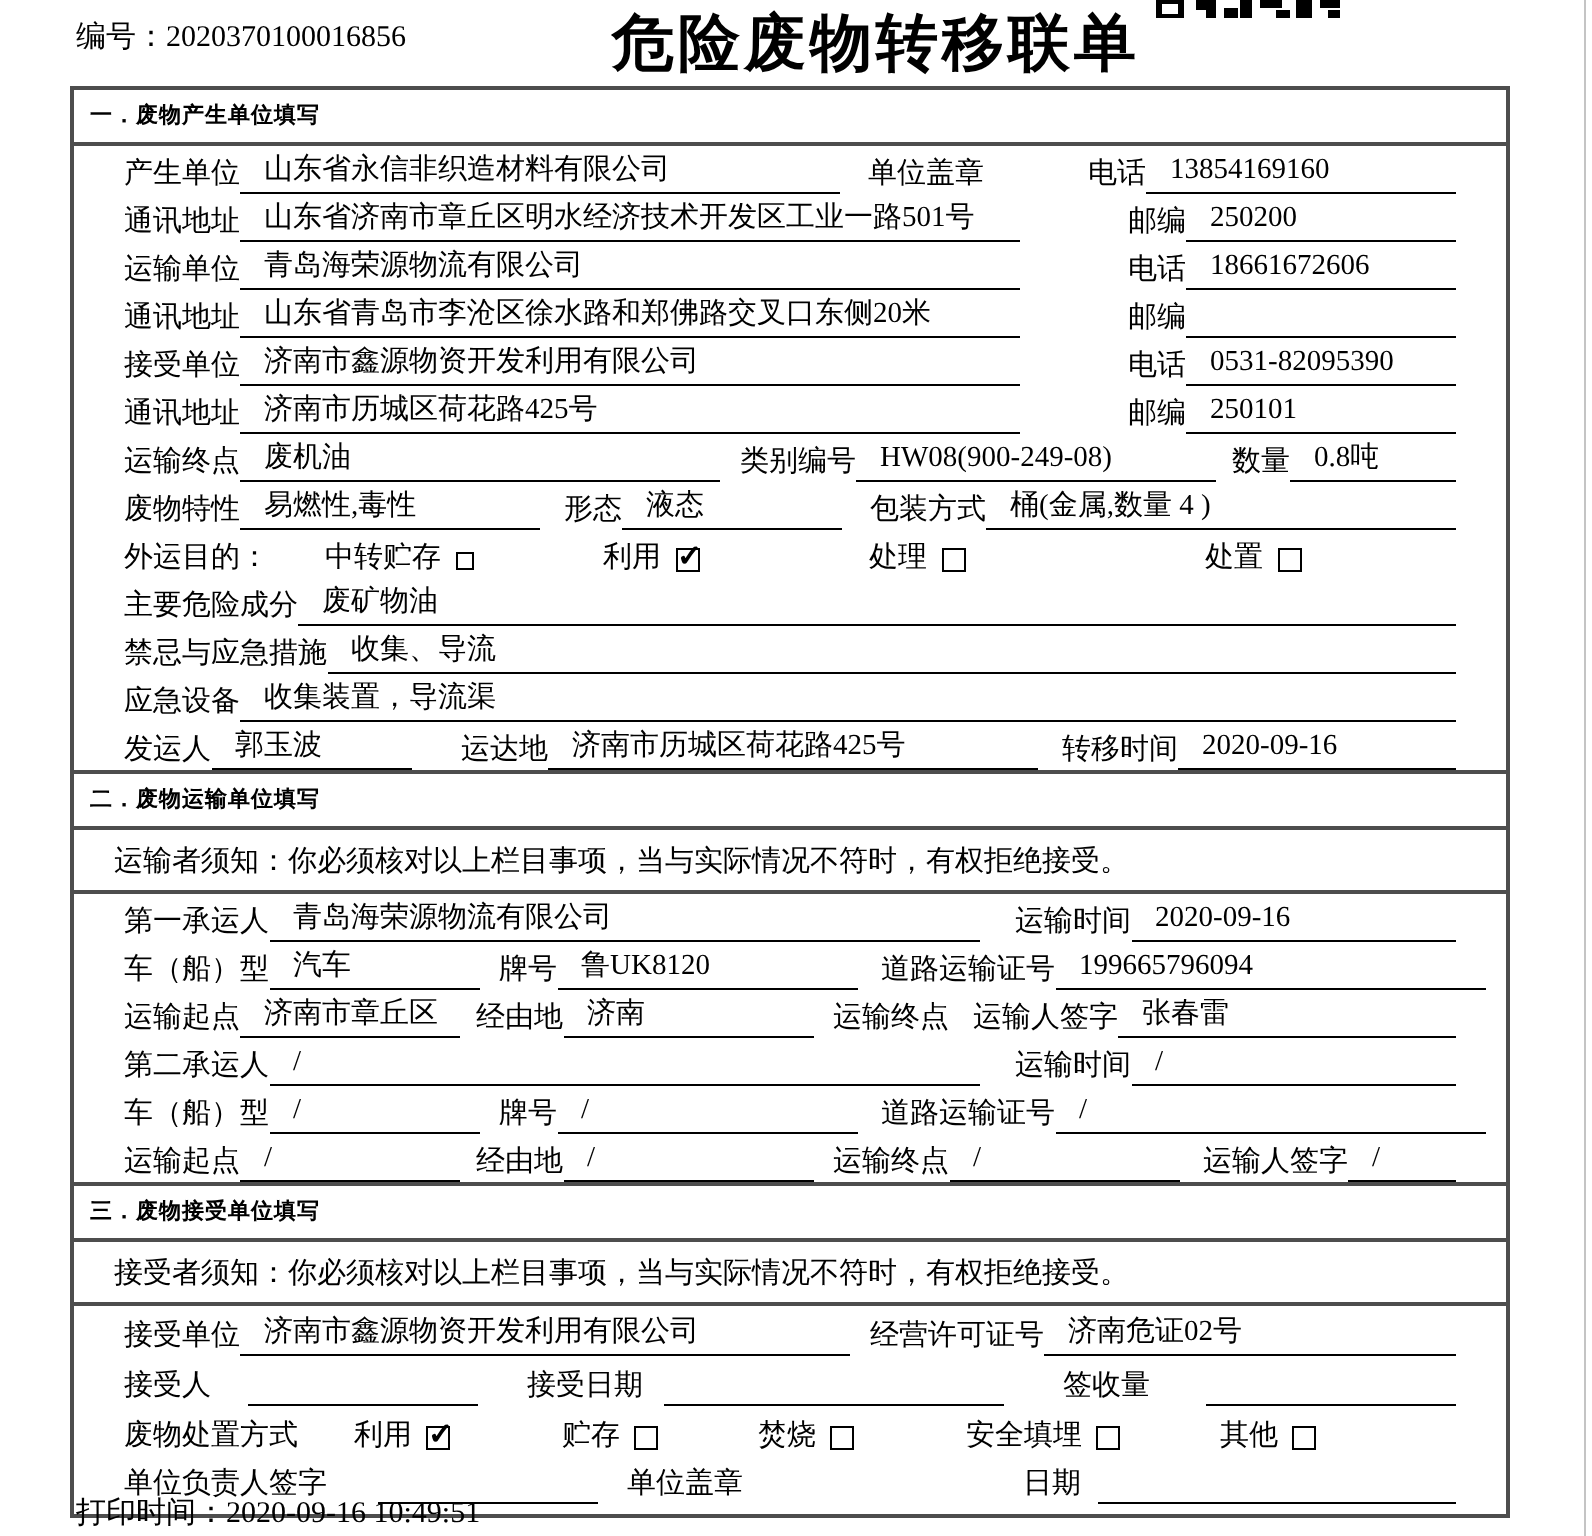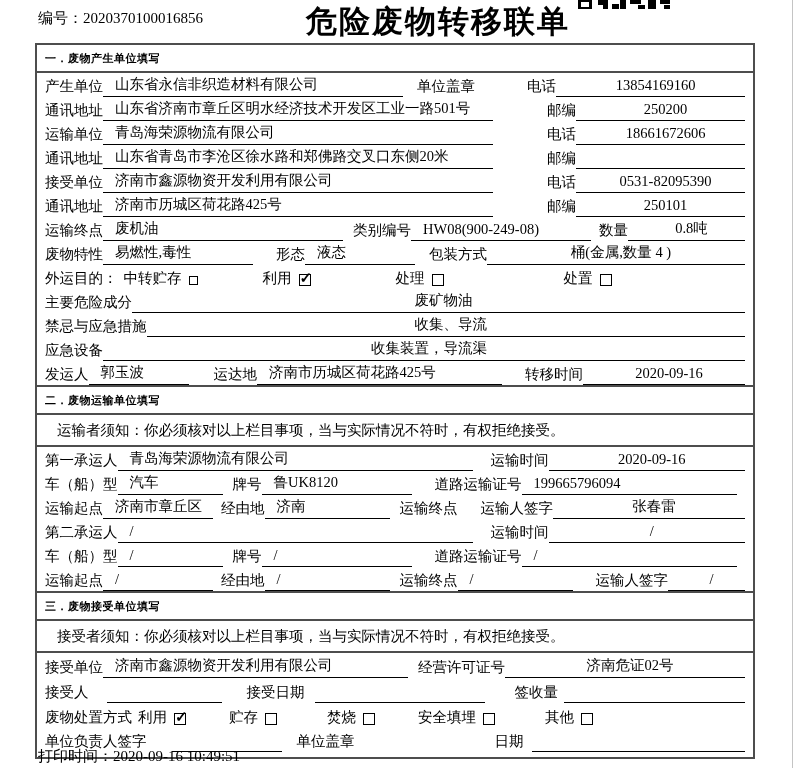--- a/index.html
+++ b/index.html
@@ -11,37 +11,37 @@
   .doc-no{position:absolute;left:38px;top:9px;font-size:15px;white-space:nowrap;}
   .doc-title{position:absolute;left:80px;right:0;top:1px;text-align:center;font-size:31px;font-weight:bold;letter-spacing:2px;}
   .qr{position:absolute;left:578px;top:0;}
   .print-line{position:absolute;left:38px;top:747px;font-size:15px;white-space:nowrap;text-align:right;}
 
   .form{position:absolute;left:35px;top:43px;width:720px;border:2px solid #4d4d4d;background:#fff;box-sizing:border-box;}
   .sec{box-sizing:border-box;}
   .sec + .sec{border-top:2px solid #4d4d4d;}
   .sec-h{height:26px;line-height:27px;padding:0 8px;font-size:11px;font-weight:bold;border-bottom:2px solid #4d4d4d;letter-spacing:0.5px;}
   .notice{padding:6px 20px 5px;font-size:14.5px;border-bottom:2px solid #4d4d4d;}
-  .row{display:flex;align-items:flex-end;height:24px;padding:0 8px;font-size:14.5px;box-sizing:border-box;}
+  .row{display:flex;align-items:flex-end;height:24px;padding:0 25px;font-size:14.5px;box-sizing:border-box;}
   .sec3 .row{height:25px;}
   .sec3 .row:last-child{height:29px;padding-bottom:5px;}
   .lab{white-space:nowrap;padding-bottom:1px;flex:none;}
   .uv{border-bottom:1px solid #000;white-space:nowrap;padding:0 2px 2px 12px;box-sizing:border-box;overflow:hidden;flex:none;}
-  .fill{flex:1 1 auto;text-align:center;}
+  .fill{flex:1 1 auto;}
 
   .cb{width:12px;height:12px;border:1px solid #000;margin:0 0 3px 7px;position:relative;flex:none;box-sizing:border-box;}
   .cb-sm{width:9px;height:9px;margin-bottom:4px;}
   .cb.checked::after{content:"✓";position:absolute;left:0px;top:-6px;font-size:15px;font-weight:bold;}
 
   .w100{width:100px}.w105{width:105px}.w110{width:110px}.w115{width:115px}.w125{width:125px}
   .w150{width:150px}.w170{width:170px}.w180{width:180px}.w215{width:215px}.w240{width:240px}
   .w245{width:245px}.w300{width:300px}.w305{width:305px}.w355{width:355px}.w390{width:390px}
-  .ml8{margin-left:8px}.ml10{margin-left:10px}.ml12{margin-left:23px}.ml14{margin-left:14px}
-  .ml15{margin-left:15px}.ml18{margin-left:18px}.ml20{margin-left:6px}.ml25{margin-left:25px}
-  .ml30{margin-left:30px}.ml40{margin-left:43px}.ml50{margin-left:50px}.ml52{margin-left:52px}
+  .ml8{margin-left:8px}.ml10{margin-left:10px}.ml12{margin-left:12px}.ml14{margin-left:14px}
+  .ml15{margin-left:15px}.ml18{margin-left:18px}.ml20{margin-left:28px}.ml25{margin-left:25px}
+  .ml30{margin-left:30px}.ml40{margin-left:56px}.ml50{margin-left:50px}.ml52{margin-left:52px}
   .ml54{margin-left:54px}.ml65{margin-left:65px}.ml85{margin-left:85px}.ml120{margin-left:120px}
   .ml140{margin-left:140px}
 </style>
 </head>
 <body>
 
 <div class="page-edge"></div>
 
 <div class="doc-no"><span>编号：</span><span>2020370100016856</span></div>
 

